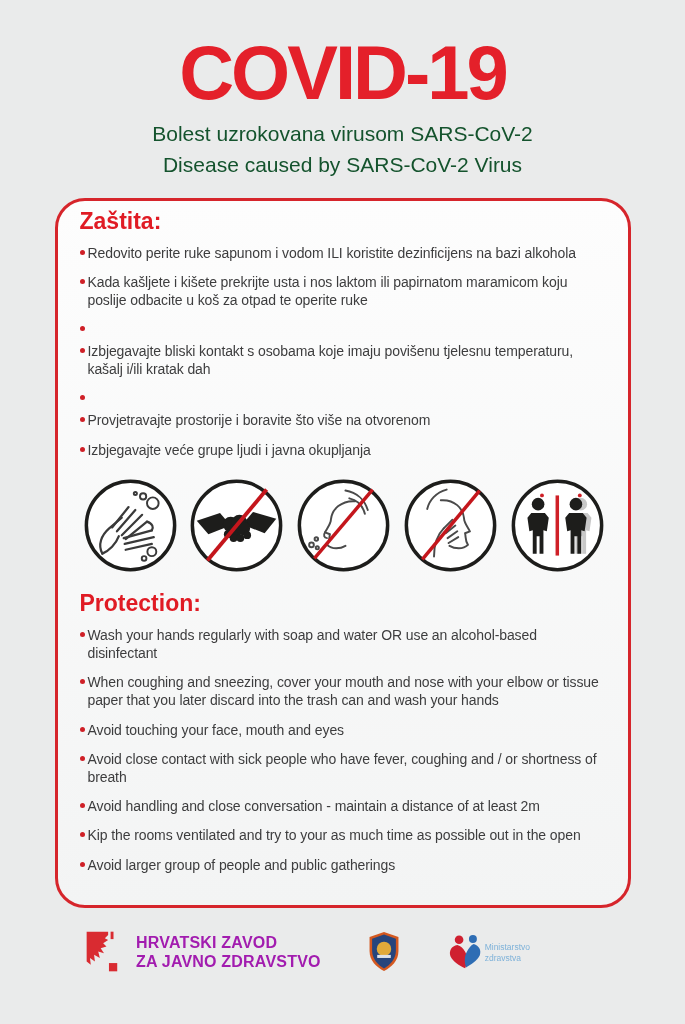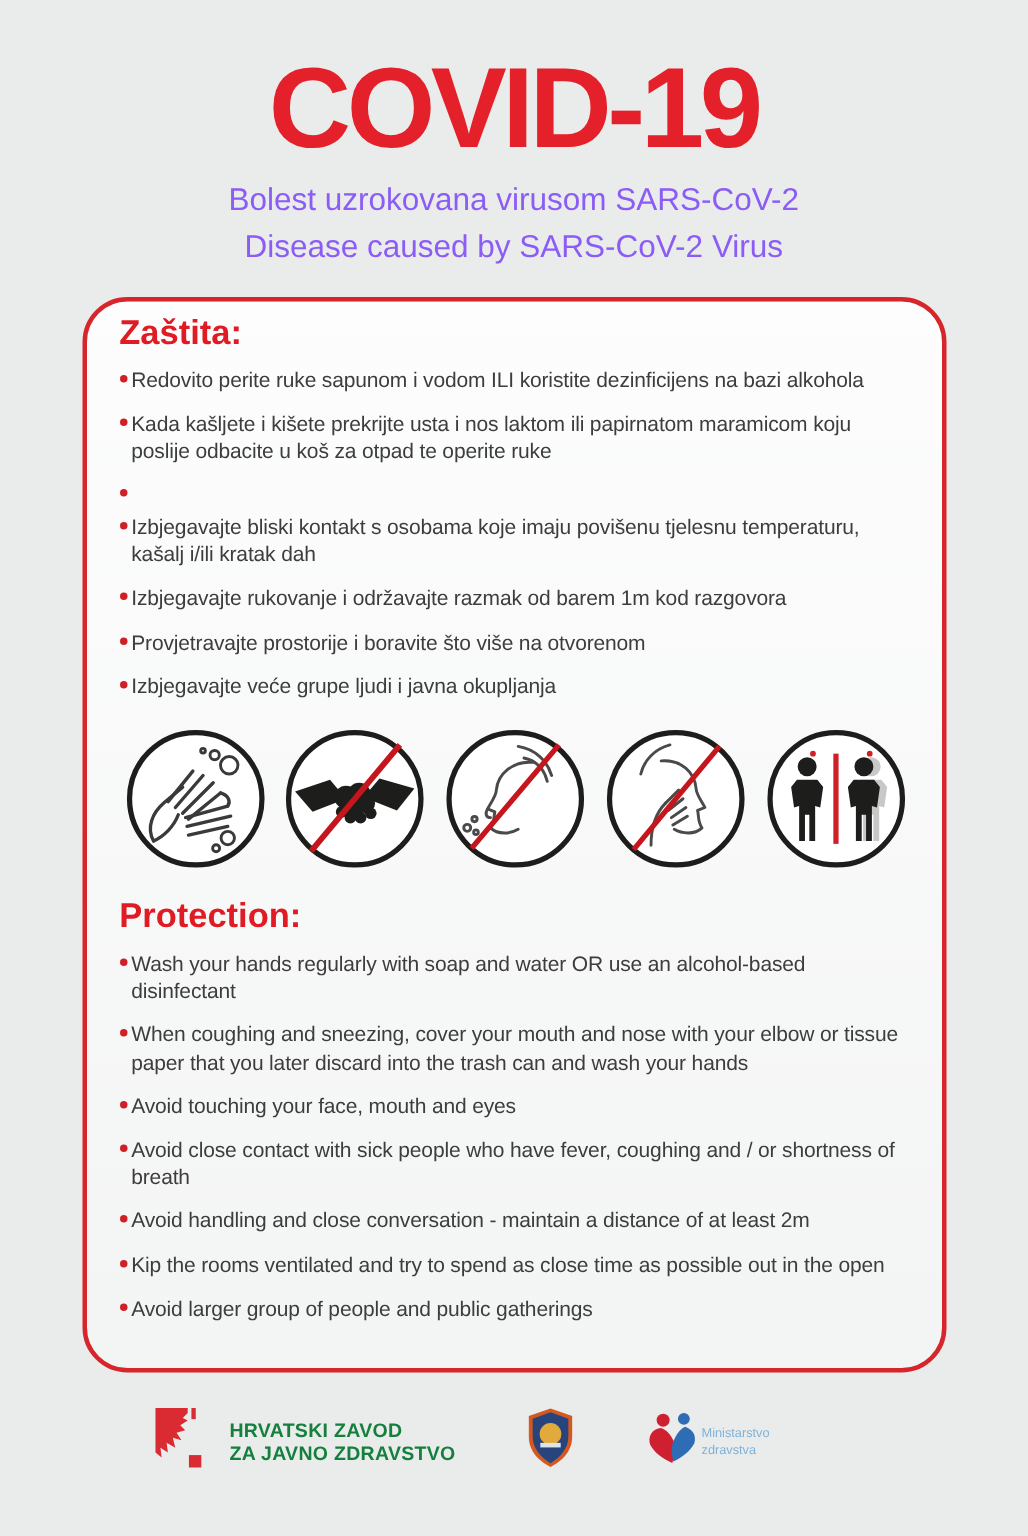--- a/index.html
+++ b/index.html
@@ -11,21 +11,21 @@
   }
   .poster{width:685px;height:1024px;position:relative;}
 
   
   .header{text-align:center;padding-top:34px;}
   .title{
     margin:0;line-height:1.02;
     font-size:76px;font-weight:700;letter-spacing:-3px;
     color:#e4202a;
   }
-  .subtitle{margin:0;font-size:21px;line-height:1.5;color:#8b5cf6;}
+  .subtitle{margin:0;font-size:21px;line-height:1.5;color:#14532d;}
   .subtitle:first-of-type{margin-top:6px;}
 
   
   .card{
     width:576px;margin:17px auto 0;box-sizing:border-box;
     background:linear-gradient(#fdfdfd,#f3f4f4);
     border:3px solid #d6252b;border-radius:30px;
     padding:7px 20px 20px 22px;
   }
   .section-heading{
@@ -48,21 +48,21 @@
   .picto svg{width:100%;height:100%;display:block;}
 
   
   .footer{
     display:flex;align-items:center;justify-content:center;gap:46px;
     margin-top:22px;transform:translateX(-35px);
   }
   .logo-group{display:flex;align-items:center;}
   .hzjz{gap:13px;}
   .hzjz-text{
-    font-size:13px;font-weight:700;color:#15803d;
+    font-size:16px;font-weight:700;color:#a21caf;
     letter-spacing:0.2px;line-height:1.18;text-transform:uppercase;
   }
   .hzjz-text span{display:block;}
   .ministry{gap:0;}
   .ministry-text{font-size:8.5px;color:#7fb2d9;line-height:1.3;}
   .ministry-text span{display:block;}
 </style>
 </head>
 <body>
 
@@ -88,21 +88,20 @@
         </li>
       <li>
           <span class="dot"></span>
         </li>
       <li>
           <span class="dot"></span>
           <span>Izbjegavajte bliski kontakt s osobama koje imaju povišenu tjelesnu temperaturu, kašalj i/ili kratak dah</span>
         </li>
       <li>
           <span class="dot"></span>
-          <span>Izbjegavajte rukovanje i održavajte razmak od barem 1m kod razgovora</span>
         </li>
       <li>
           <span class="dot"></span>
           <span>Provjetravajte prostorije i boravite što više na otvorenom</span>
         </li>
       <li>
           <span class="dot"></span>
           <span>Izbjegavajte veće grupe ljudi i javna okupljanja</span>
         </li>
     </ul>
@@ -223,21 +222,21 @@
       <li>
           <span class="dot"></span>
           <span>Avoid close contact with sick people who have fever, coughing and / or shortness of breath</span>
         </li>
       <li>
           <span class="dot"></span>
           <span>Avoid handling and close conversation - maintain a distance of at least 2m</span>
         </li>
       <li>
           <span class="dot"></span>
-          <span>Kip the rooms ventilated and try to spend as close time as possible out in the open</span>
+          <span>Kip the rooms ventilated and try to your as much time as possible out in the open</span>
         </li>
       <li>
           <span class="dot"></span>
           <span>Avoid larger group of people and public gatherings</span>
         </li>
     </ul>
 
   </div>
 
   <div class="footer">

